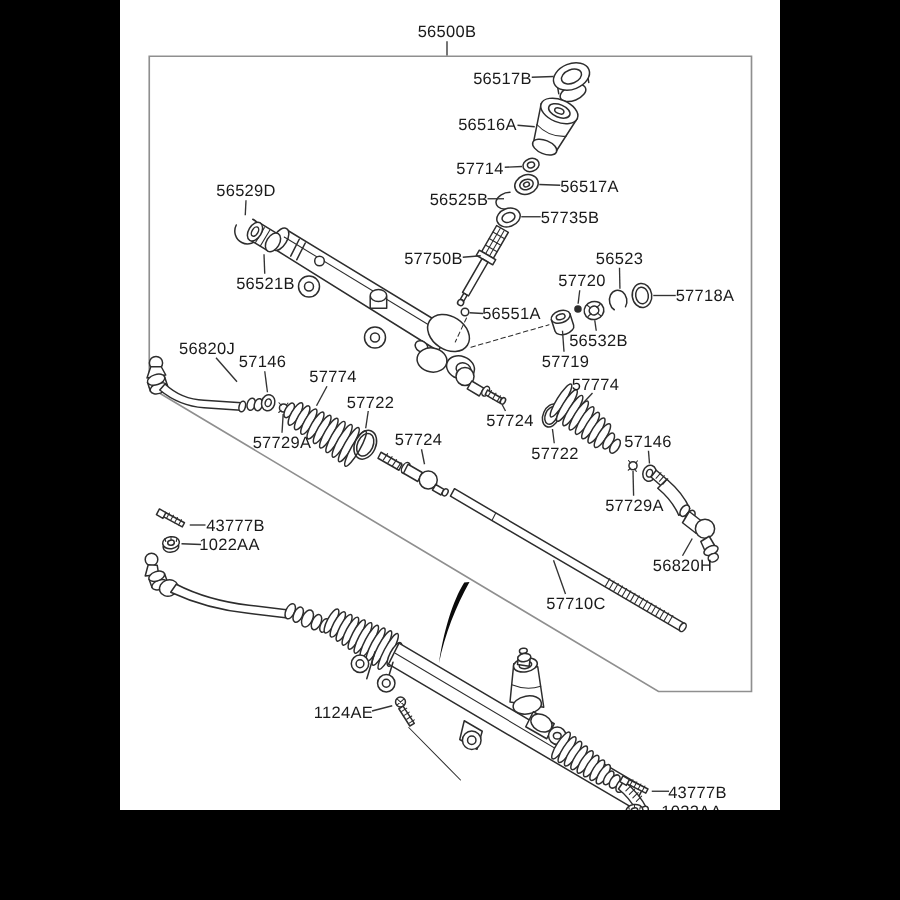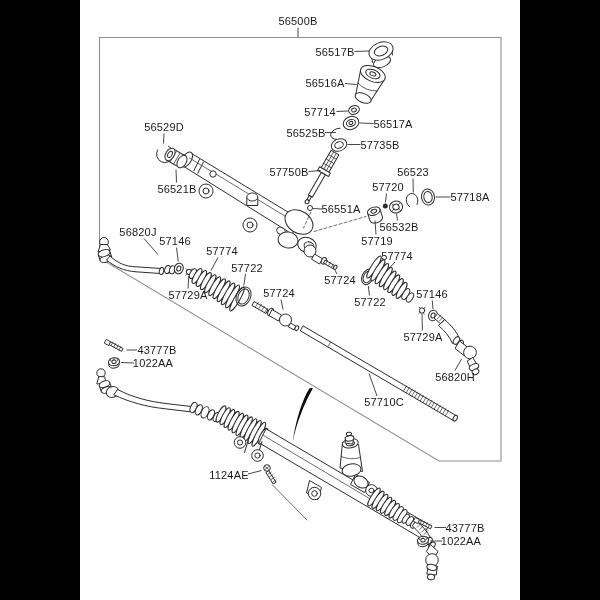--- a/index.html
+++ b/index.html
@@ -1,20 +1,20 @@
 <!DOCTYPE html>
 <html style="--letterbox: #000000; --paper: #ffffff; --line: #2d2d2d; --leader: #333333; --boxline: #8f8f8f; --text: #1a1a1a; --arrow: #0a0a0a;"><head>
 <meta charset="utf-8">
 <style>
   :root{
     --letterbox:#000; --paper:#fff; --line:#2d2d2d; --leader:#333;
     --boxline:#8f8f8f; --text:#1a1a1a; --arrow:#0a0a0a;
   }
   html,body{margin:0;padding:0;background:var(--letterbox);}
-  .stage{width:600px;height:600px;position:relative;}
+  .stage{width:600px;height:540px;position:relative;}
   svg{display:block;}
   .s{fill:none;stroke:var(--line);stroke-width:1;stroke-linecap:round;stroke-linejoin:round;}
   .f{fill:var(--paper);stroke:var(--line);stroke-width:1;stroke-linejoin:round;}
   .fd{fill:var(--line);stroke:none;}
   .t{stroke-width:.7;}
   .boxline{fill:none;stroke:var(--boxline);stroke-width:1.1;}
   .lbl{font-family:"Liberation Sans",sans-serif;font-size:11px;fill:var(--text);letter-spacing:.2px;}
   .leader{fill:none;stroke:var(--leader);stroke-width:.9;}
   .dash{stroke-dasharray:3 2.2;}
 </style>

